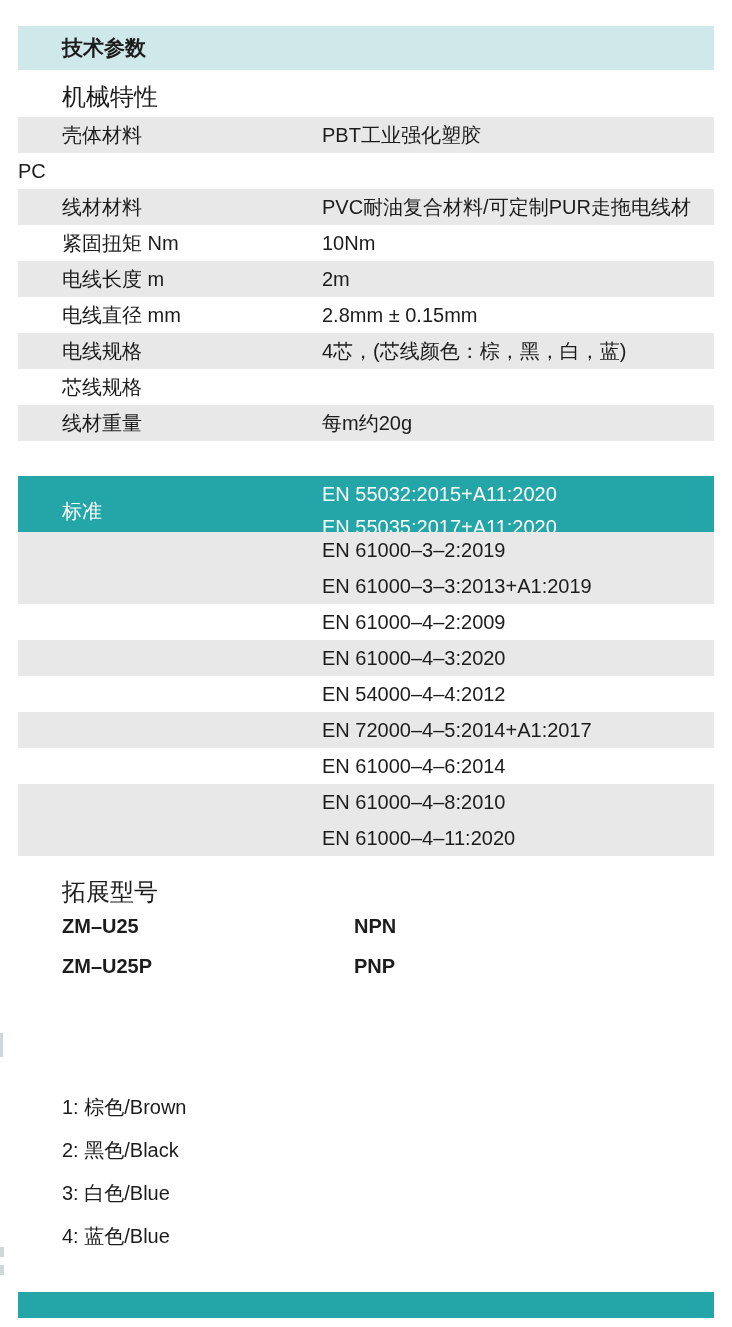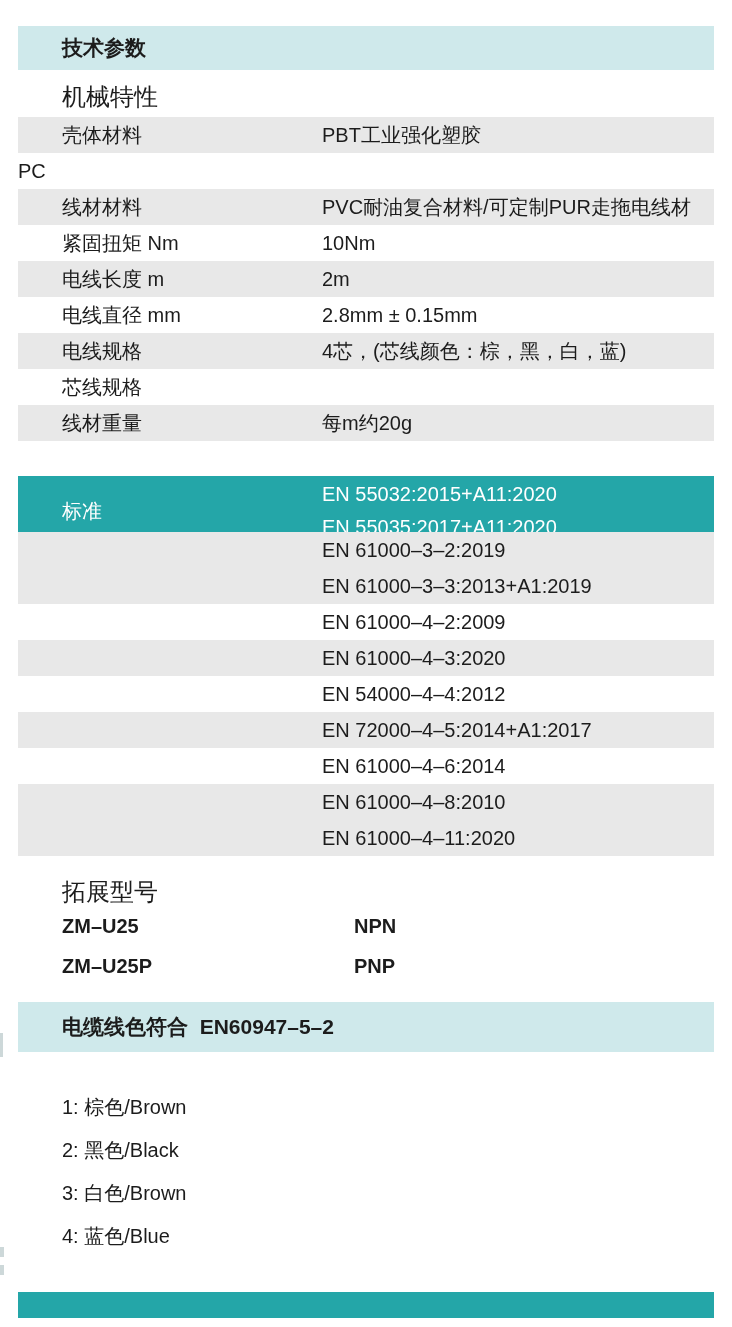--- a/index.html
+++ b/index.html
@@ -138,26 +138,25 @@
     <div class="model-row">
       <div class="model">ZM–U25</div>
       <div class="output">NPN</div>
     </div>
     <div class="model-row">
       <div class="model">ZM–U25P</div>
       <div class="output">PNP</div>
     </div>
   </div>
 
-  <div class="abs cable-bar">电缆线色符合  EN60947–5–2</div>
 
   <ul class="abs cable-list">
     <li>1: 棕色/Brown</li>
     <li>2: 黑色/Black</li>
-    <li>3: 白色/Brown</li>
+    <li>3: 白色/Blue</li>
     <li>4: 蓝色/Blue</li>
   </ul>
 
   <div class="abs bottom-bar"></div>
 
   <div class="artifact a1"></div>
   <div class="artifact a2"></div>
   <div class="artifact a3"></div>
 
 </div>

